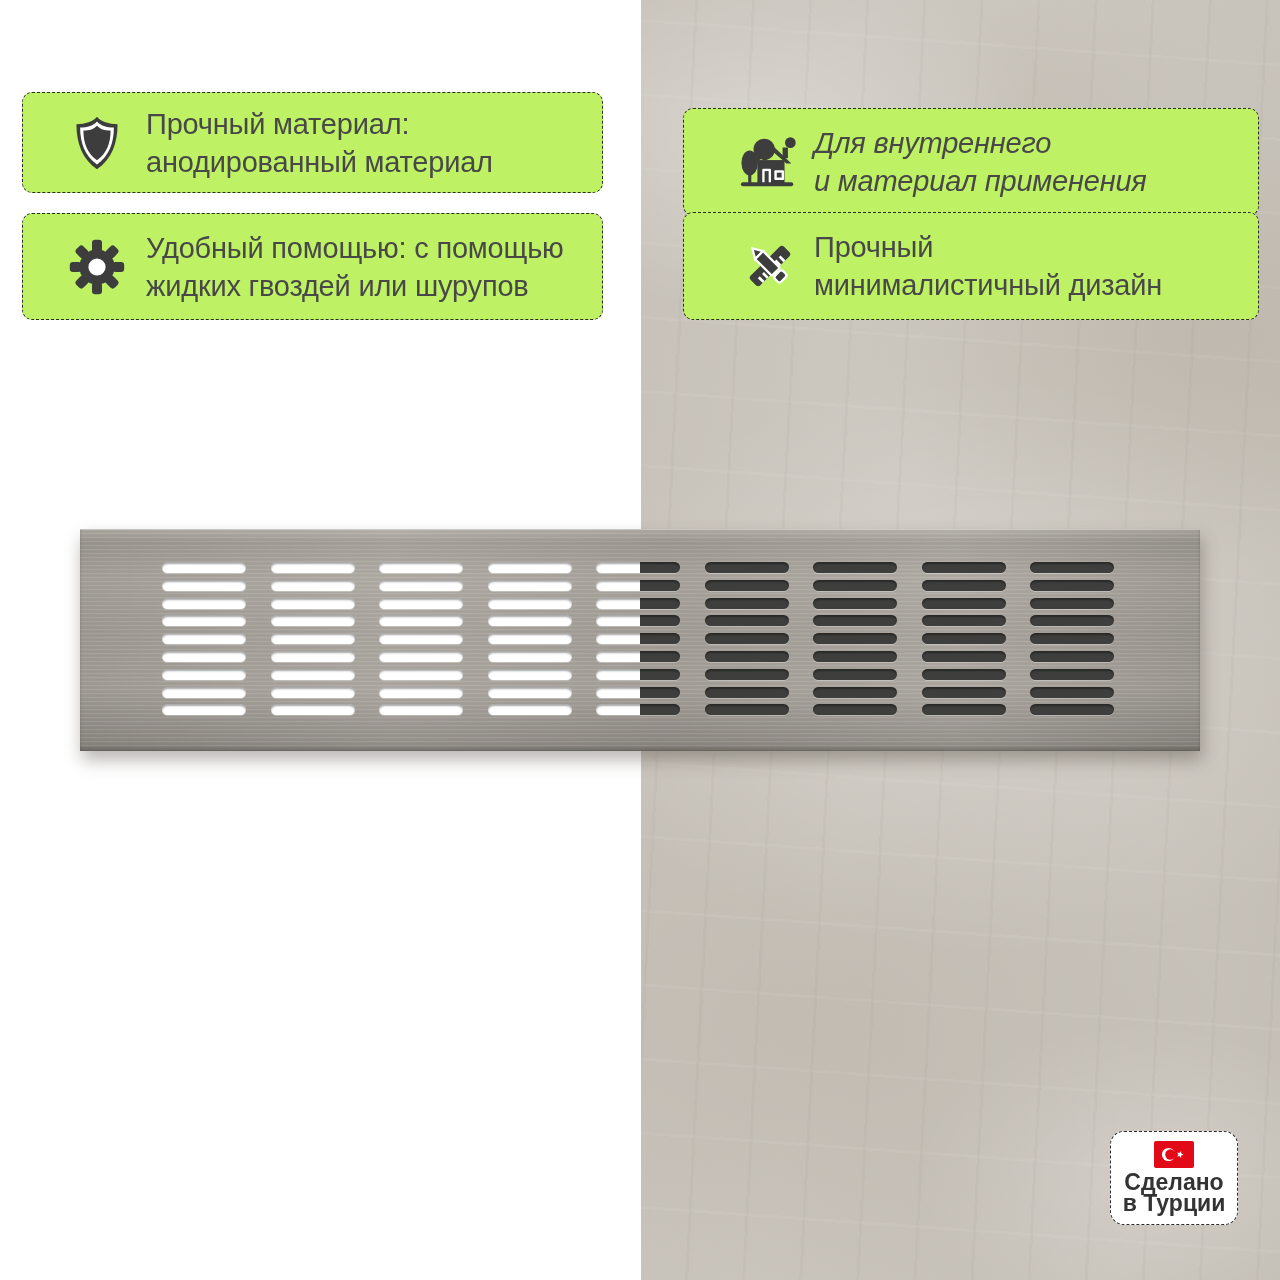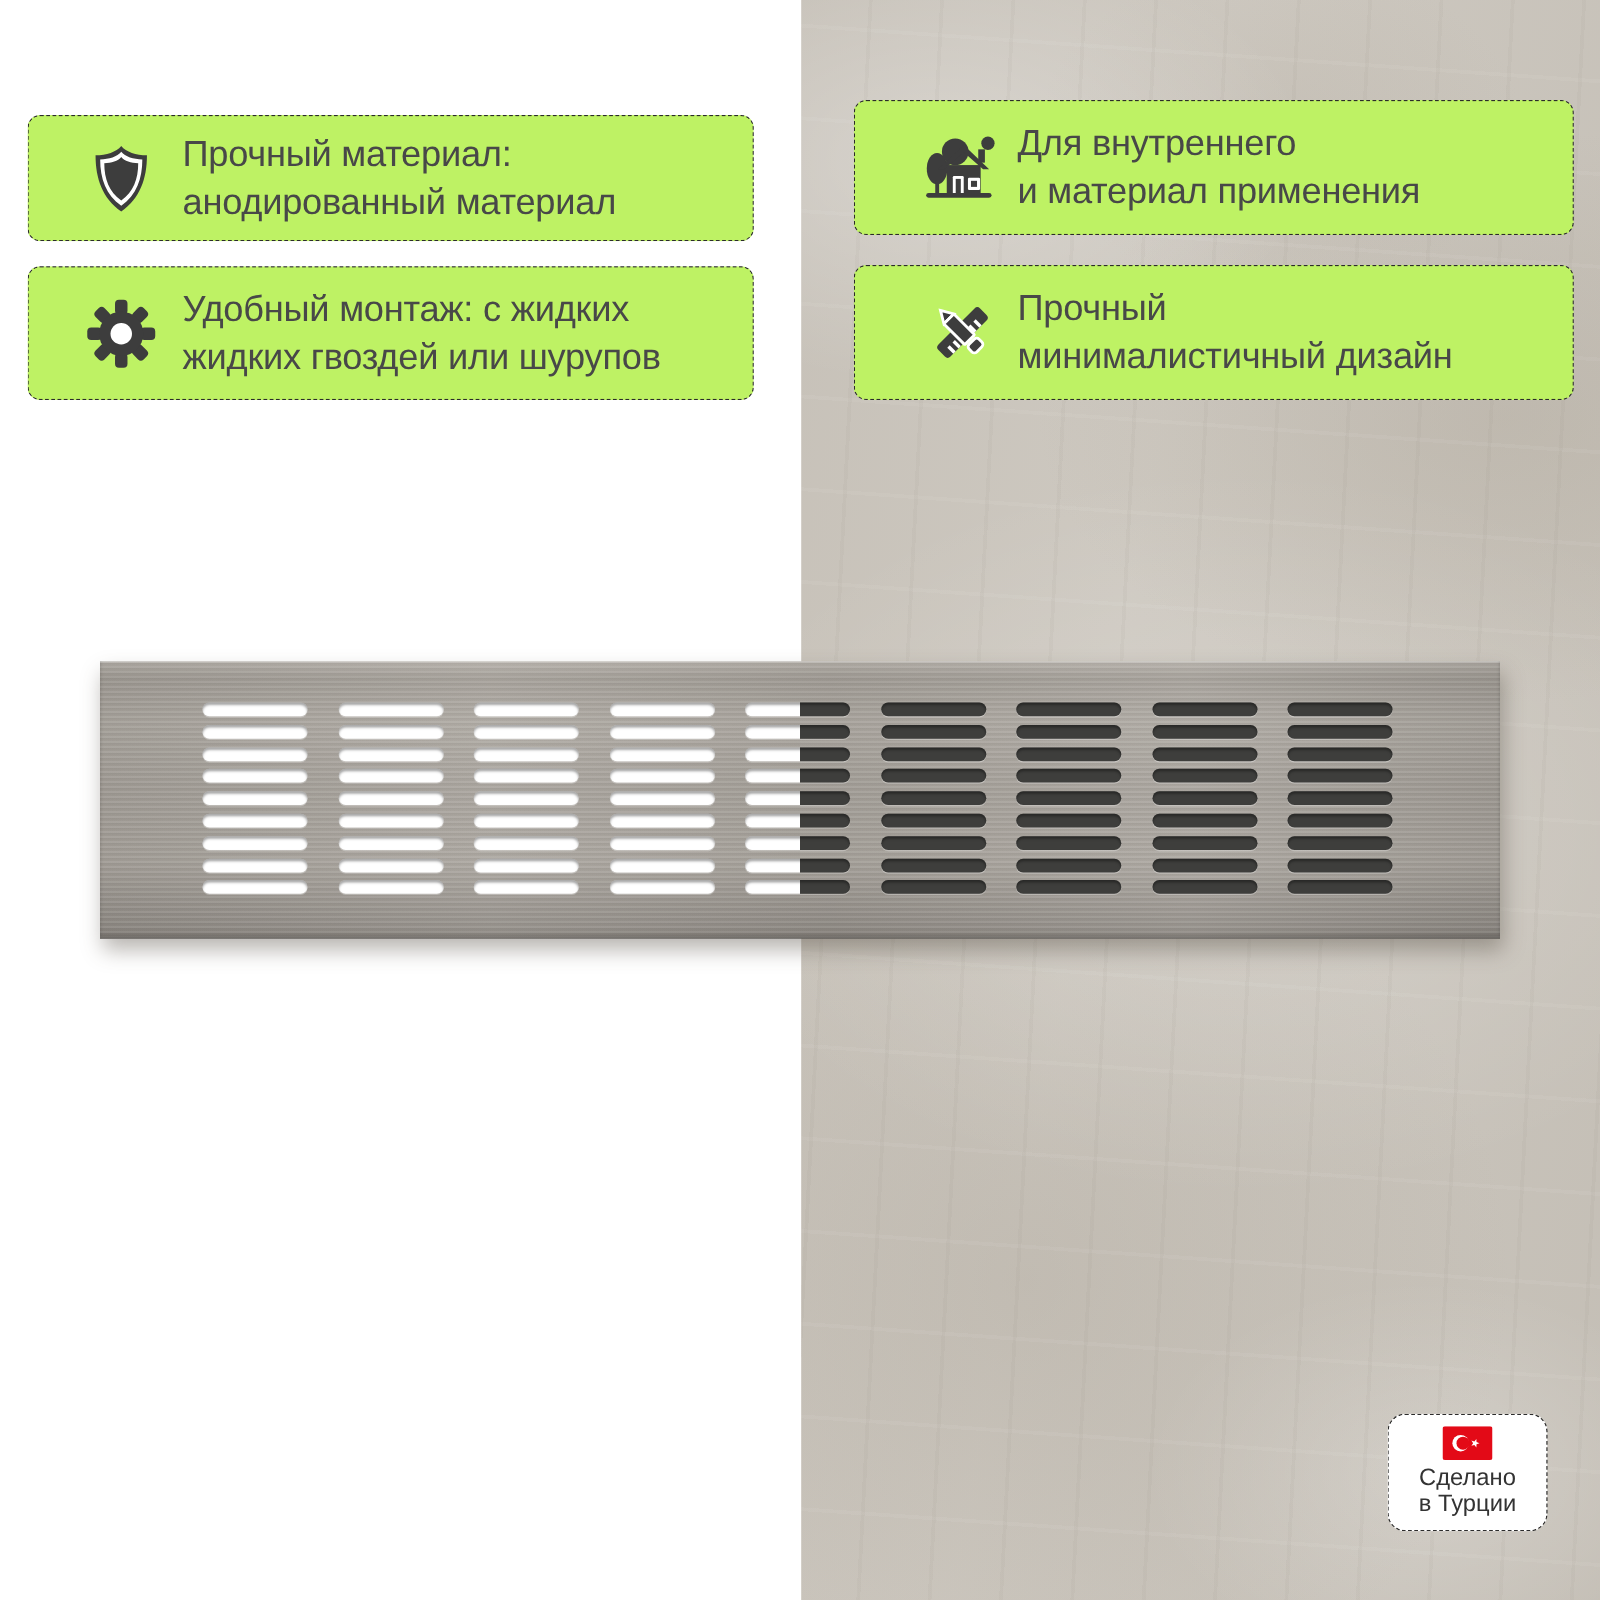--- a/index.html
+++ b/index.html
@@ -28,21 +28,21 @@
       repeating-linear-gradient(4deg, transparent 0 71px, rgba(255,255,255,0.05) 71px 74px);
   }
 
   
   .feature-box{
     position:absolute;background:#bef264;border:1px dashed #2b2b2b;border-radius:10px;
     box-sizing:border-box;
   }
   .box1{left:22px;top:92px;width:581px;height:101px;}
   .box2{left:22px;top:213px;width:581px;height:107px;}
-  .box3{left:683px;top:80px;width:576px;height:108px;}
+  .box3{left:683px;top:108px;width:576px;height:108px;font-style:italic;}
   .box4{left:683px;top:212px;width:576px;height:108px;}
   .feature-icon{
     position:absolute;left:42px;top:50%;transform:translateY(-50%);
     width:64px;height:64px;display:flex;align-items:center;justify-content:center;
   }
   .box-right .feature-icon{left:54px;}
   .feature-text{
     position:absolute;left:123px;top:50%;transform:translateY(-50%);
     font-size:29px;line-height:38px;color:#484848;white-space:nowrap;
     letter-spacing:-0.2px;
@@ -67,21 +67,21 @@
     box-shadow: inset 0 2px 2px rgba(0,0,0,0.35), 0 1px 0 rgba(255,255,255,0.30);
   }
 
   
   .badge{
     position:absolute;left:1110px;top:1131px;width:128px;height:94px;
     background:#ffffff;border:1.5px dashed #2b2b2b;border-radius:14px;
     box-sizing:border-box;display:flex;flex-direction:column;align-items:center;
   }
   .badge .flag{margin-top:9px;width:40px;height:27px;display:block;}
-  .badge-text{font-size:19px;font-weight:400;line-height:21px;color:#333333;text-align:center;margin-top:4px;}
+  .badge-text{font-size:23px;font-weight:700;line-height:21px;color:#333333;text-align:center;margin-top:4px;}
 
   svg{display:block;}
 </style>
 </head>
 <body>
 
 <div style="position:absolute;inset:0;">
 
   <div class="concrete"></div>
 
@@ -110,21 +110,21 @@
           <rect x="26.5" y="2" width="11" height="13" rx="3.5" transform="rotate(180 32 32)"></rect>
           <rect x="26.5" y="2" width="11" height="13" rx="3.5" transform="rotate(225 32 32)"></rect>
           <rect x="26.5" y="2" width="11" height="13" rx="3.5" transform="rotate(270 32 32)"></rect>
           <rect x="26.5" y="2" width="11" height="13" rx="3.5" transform="rotate(315 32 32)"></rect>
           <circle cx="32" cy="32" r="19.5"></circle>
           <circle cx="32" cy="32" r="9.5" fill="#ffffff"></circle>
         </g>
       </svg>
     </span>
     <div class="feature-text">
-      <div>Удобный монтаж: с жидких</div>
+      <div>Удобный помощью: с помощью</div>
       <div>жидких гвоздей или шурупов</div>
     </div>
   </div>
 
   <div class="feature-box box3 box-right">
     <span class="feature-icon">
       <svg width="66" height="62" viewBox="0 0 64 64" fill="#3d3d3d">
         <ellipse cx="11" cy="33" rx="8.5" ry="13"></ellipse>
         <rect x="9.5" y="43" width="3.2" height="12"></rect>
         <circle cx="26" cy="19" r="11"></circle>

